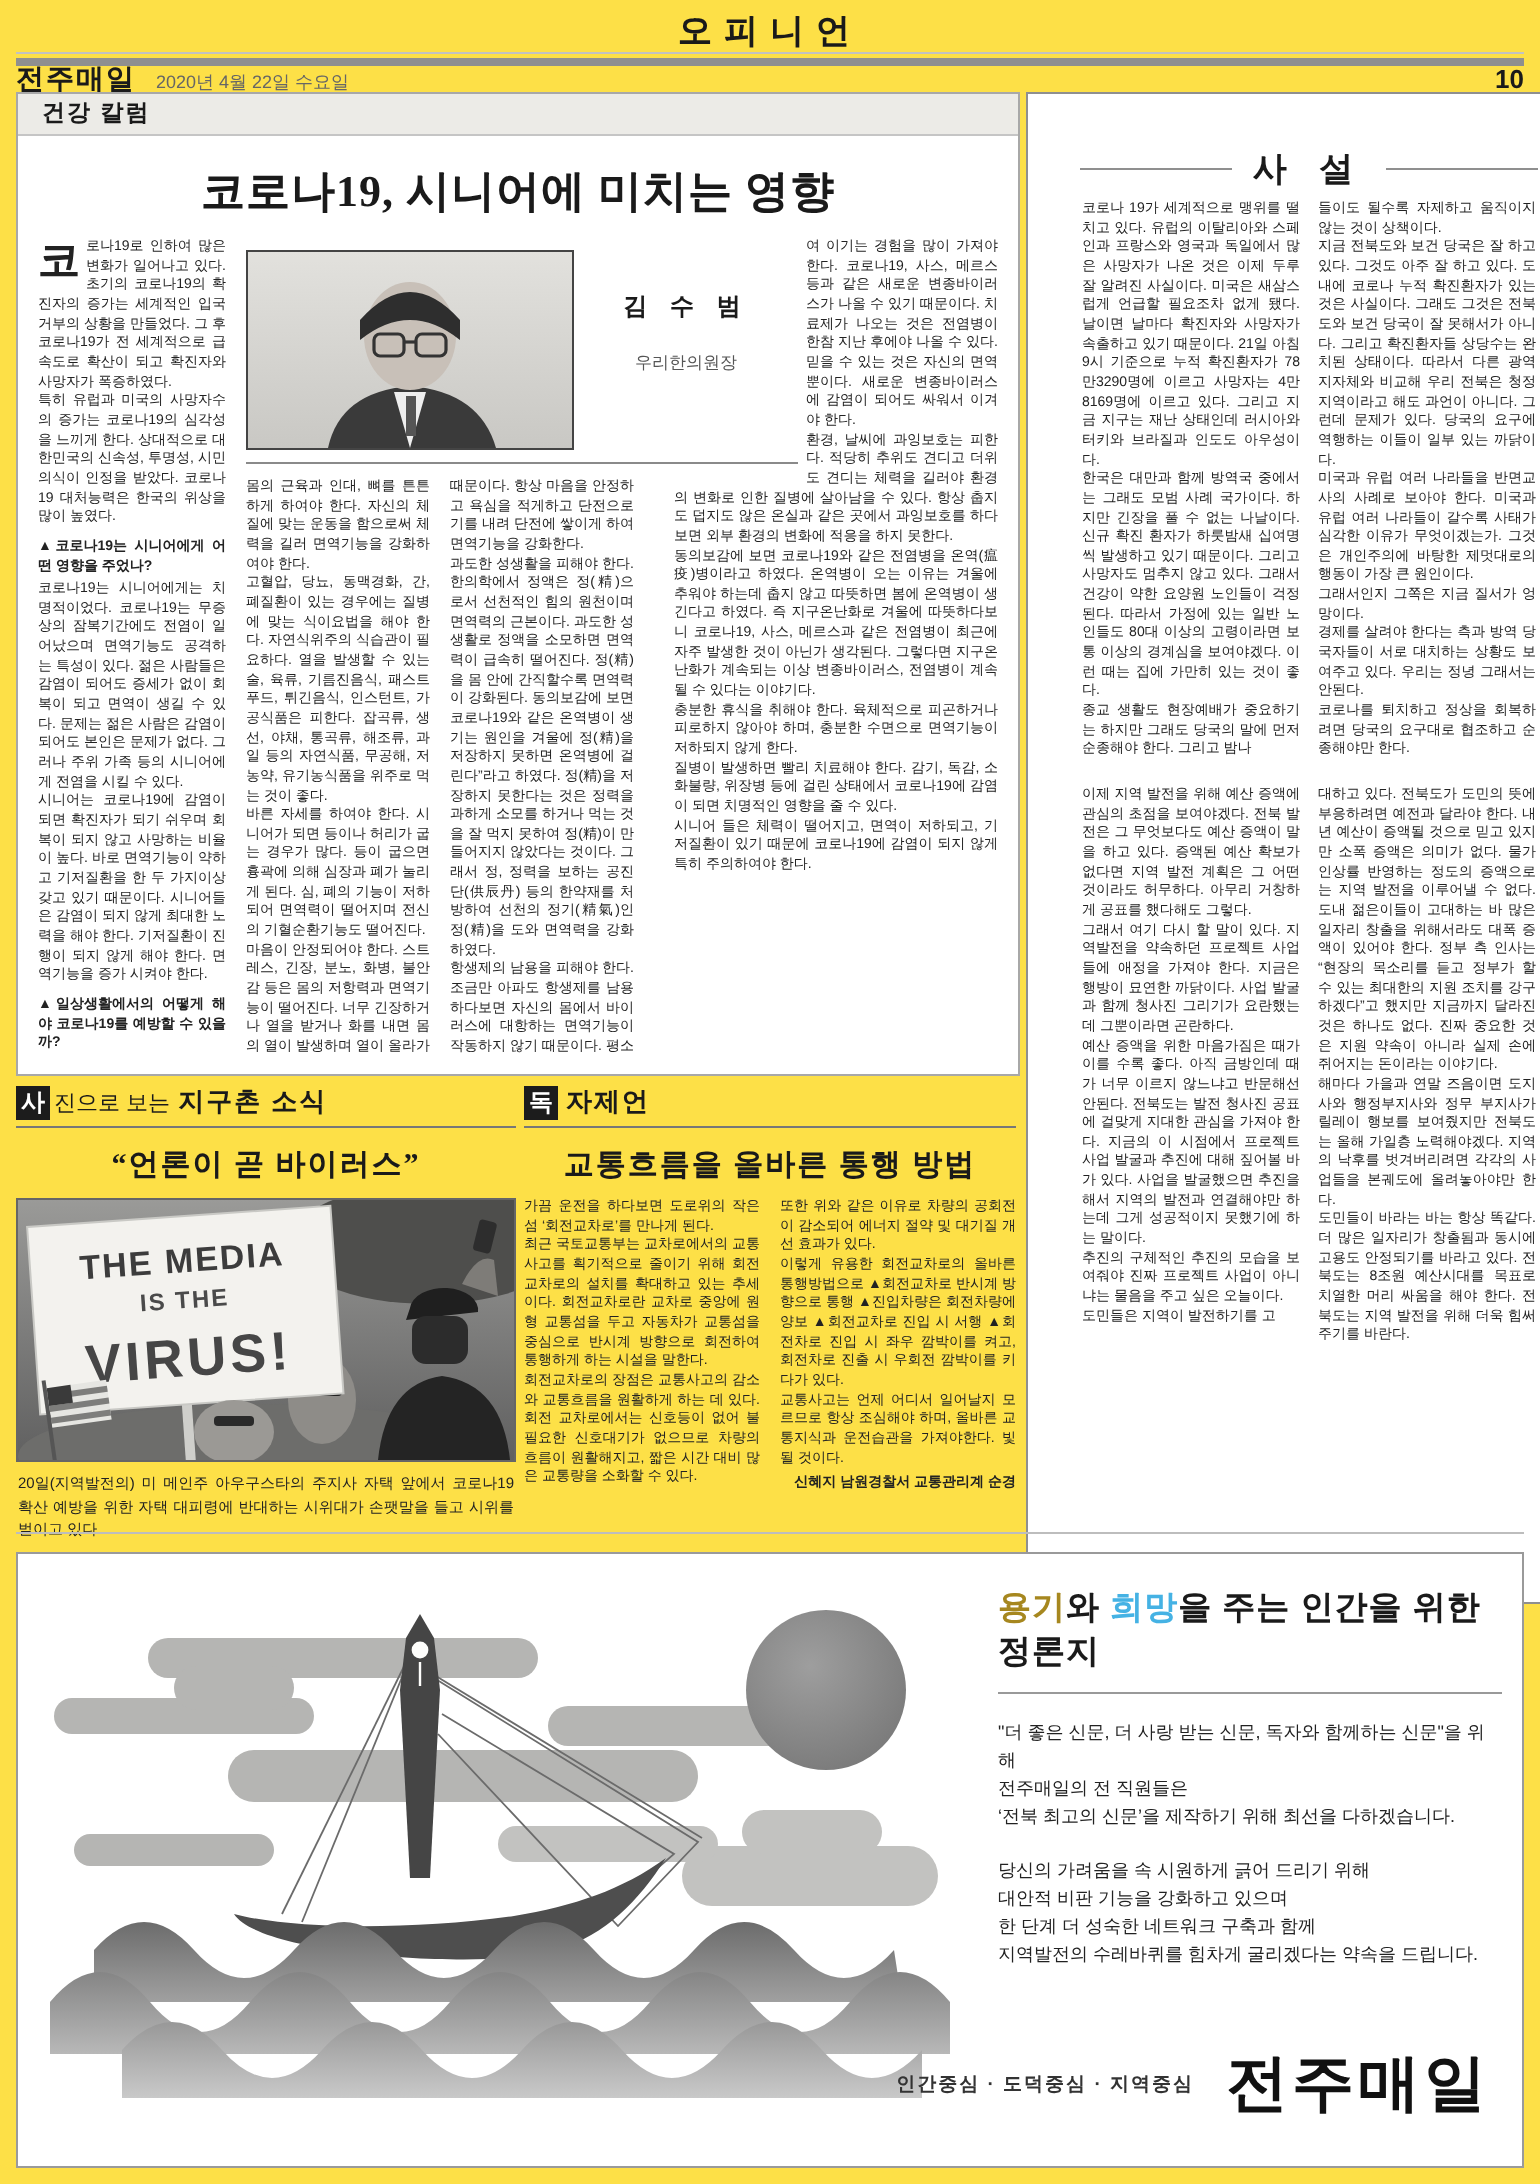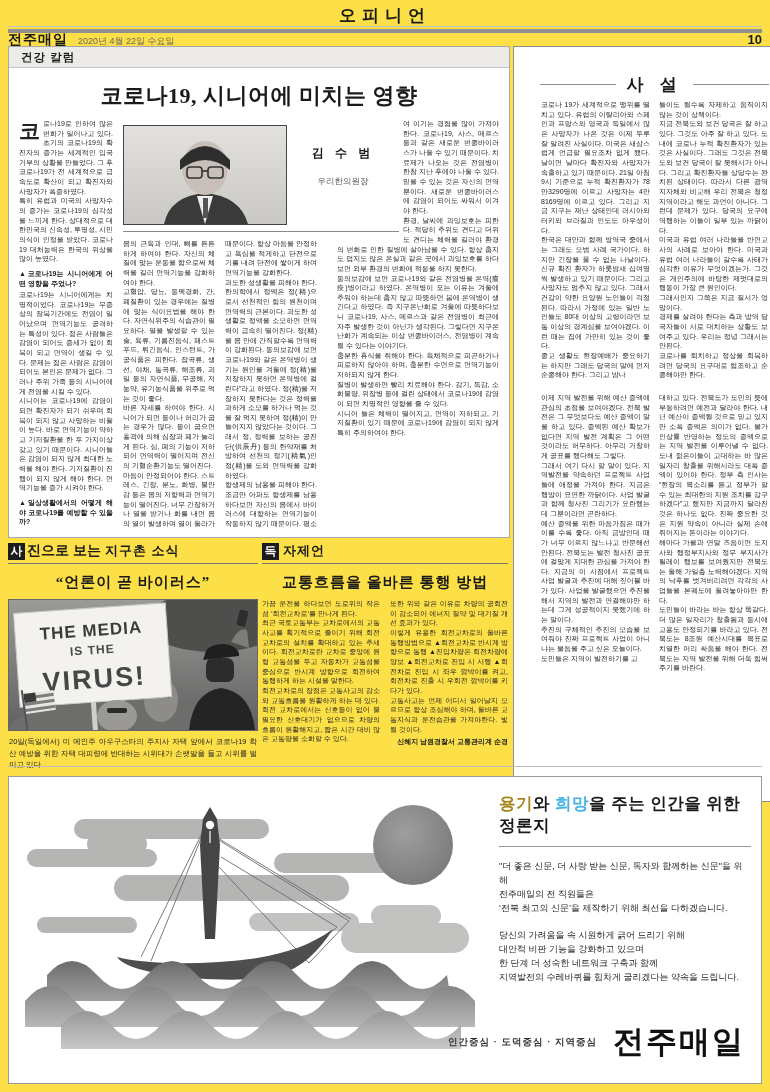--- a/index.html
+++ b/index.html
@@ -45,21 +45,21 @@
   .edbox h2{margin:12px 8px 10px;text-align:center;font-family:"Liberation Serif","DejaVu Serif",serif;
             font-size:13.5px;font-weight:bold;}
   .edcols{display:flex;gap:9px;padding:0 11px;}
   .edcol{width:109px;overflow:hidden;}
   .edc1{height:293px;} .edc2{height:318px;}
   
   .world{position:absolute;left:8px;top:542px;width:250px;}
   .seckick{border-bottom:1px solid #777;padding-bottom:3px;display:flex;align-items:center;}
   .ksq{display:inline-block;width:17px;height:17px;background:#1c1c1c;color:#fff;text-align:center;
        line-height:17px;font-weight:bold;font-size:12px;}
-  .kmid{font-size:14px;font-weight:bold;margin-left:2px;}
+  .kmid{font-size:11px;font-weight:normal;margin-left:2px;}
   .kbold{font-size:13px;font-weight:bold;margin-left:4px;letter-spacing:1px;}
   .world h3,.reader h3{margin:9px 0 7px;text-align:center;font-family:"Liberation Serif","DejaVu Serif",serif;
             font-size:15px;font-weight:bold;letter-spacing:1px;}
   .wphoto{width:248px;height:130px;border:1px solid #666;overflow:hidden;}
   .caption{font-size:7.5px;line-height:1.55;text-align:justify;color:#222;margin:5px 1px 0;}
   
   .reader{position:absolute;left:262px;top:542px;width:246px;}
   .rcols{display:flex;gap:10px;margin-top:2px;}
   .rcol{width:118px;overflow:hidden;height:168px;}
   .rauthor{font-weight:bold;text-align:right;margin-top:3px;font-size:7px;}
@@ -220,21 +220,21 @@
           <rect x="16" y="95" width="30" height="3" fill="#7d7d7b"></rect>
           <rect x="16" y="101" width="30" height="3" fill="#7d7d7b"></rect>
           <rect x="16" y="107" width="30" height="3" fill="#7d7d7b"></rect>
           <rect x="16" y="92" width="12" height="9" fill="#3a3a3a"></rect>
           <rect x="14" y="88" width="2" height="42" fill="#555"></rect>
         </g>
         <ellipse cx="108" cy="116" rx="20" ry="16" fill="#9b9995"></ellipse>
         <rect x="98" y="108" width="20" height="5" rx="2" fill="#2a2a2a"></rect>
       </svg>
     </div>
-    <p class="caption">20일(독일에서) 미 메인주 아우구스타의 주지사 자택 앞에서 코로나19 확산 예방을 위한 자택 대피령에 반대하는 시위대가 손팻말을 들고 시위를 벌이고 있다.</p>
+    <p class="caption">20일(지역발전의) 미 메인주 아우구스타의 주지사 자택 앞에서 코로나19 확산 예방을 위한 자택 대피령에 반대하는 시위대가 손팻말을 들고 시위를 벌이고 있다.</p>
   </section>
 
   <section class="reader">
     <div class="seckick">
       <span class="ksq">독</span>
       <span class="kbold">자제언</span>
     </div>
     <h3>교통흐름을 올바른 통행 방법</h3>
     <div class="rcols">
       <div class="rcol bodytxt prel">가끔 운전을 하다보면 도로위의 작은 섬 ‘회전교차로’를 만나게 된다.

